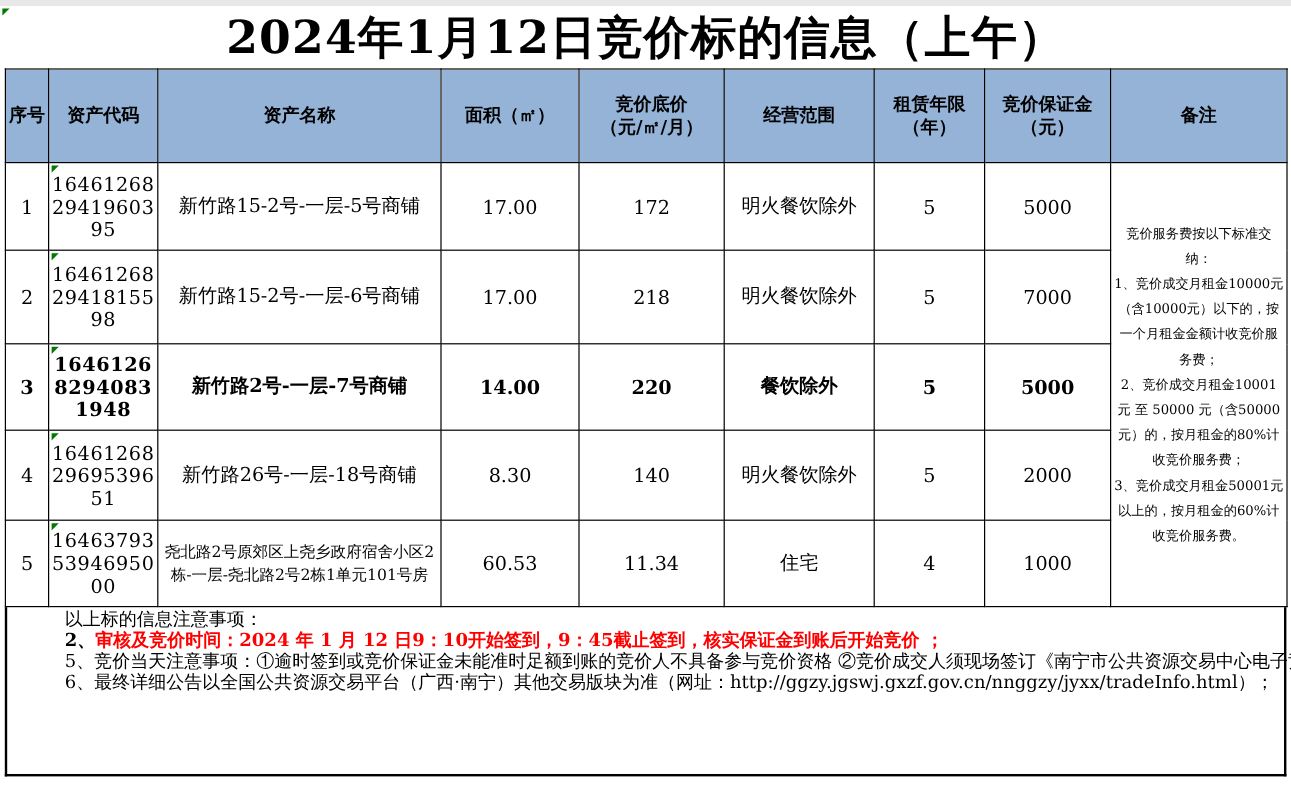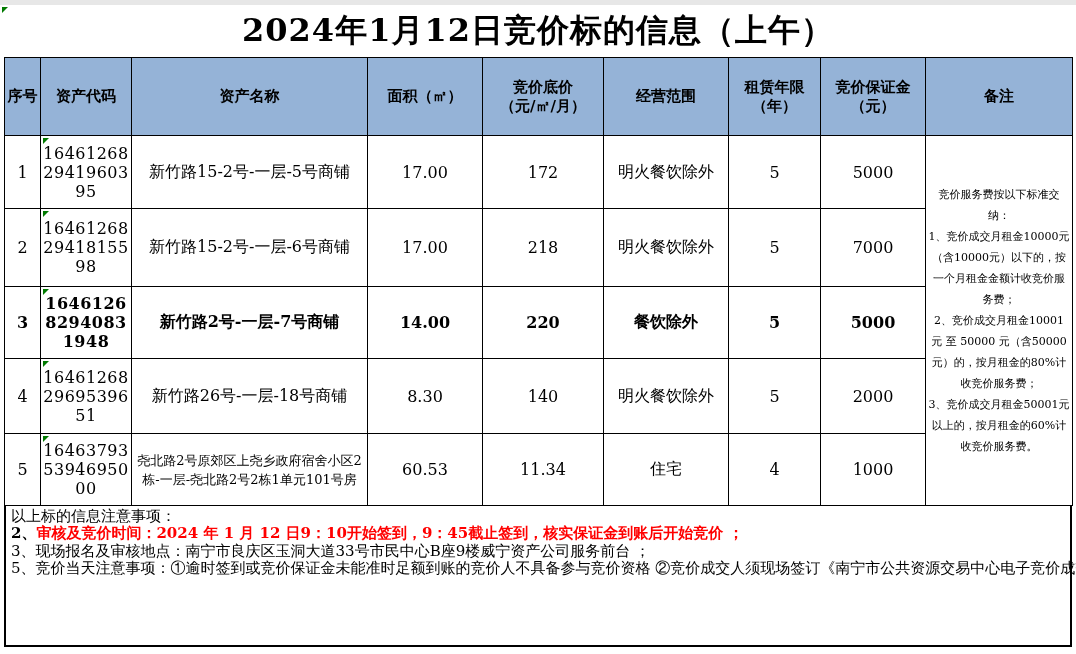--- a/index.html
+++ b/index.html
@@ -17,21 +17,21 @@
     width: 1076px; height: 5px;
     background: #e7e7e7;
   }
   .title-row {
     position: relative;
     margin-top: 5px;
     height: 52px;
     display: flex; align-items: center; justify-content: center;
   }
   .title-text {
-    font-size: 32px; font-weight: bold;
+    font-size: 38px; font-weight: bold;
     letter-spacing: 1px;
   }
   .corner-marker {
     position: absolute; top: 2px; left: 2px;
     width: 0; height: 0;
     border-top: 6px solid #007A00;
     border-right: 6px solid transparent;
   }
   table.bid-table {
     border-collapse: collapse;
@@ -87,21 +87,21 @@
   .notes-box {
     margin-left: 4px;
     width: 1068px;
     height: 141px;
     border: 2px solid #000;
     border-top: none;
     padding: 2px 5px;
     font-size: 15px;
     line-height: 17.4px;
   }
-  .note-line { white-space: nowrap; }
+  .note-line { white-space: nowrap; margin-left: 43px; }
   .note-line .np { font-weight: normal; }
   .note-line.em .np { font-weight: bold; }
   .note-line.em .nt { color: #FF0000; font-weight: bold; }
 </style>
 </head>
 <body>
 
 <div class="top-strip"></div>
 
 <div class="title-row">
@@ -189,15 +189,15 @@
     <td>住宅</td>
     <td>4</td>
     <td>1000</td>
   </tr>
 </tbody>
   </table>
 
 <div class="notes-box">
   <div class="note-line">以上标的信息注意事项：</div>
   <div class="note-line em"><span class="np">2、</span><span class="nt">审核及竞价时间：2024 年 1 月 12 日9：10开始签到，9：45截止签到，核实保证金到账后开始竞价 ；</span></div>
-  <div class="note-line"><span class="np">3、</span><span class="nt">现场报名及审核地点：南宁市良庆区玉洞大道33号市民中心B座9楼威宁资产公司服务前台 ；</span></div>
   <div class="note-line"><span class="np">5、</span><span class="nt">竞价当天注意事项：①逾时签到或竞价保证金未能准时足额到账的竞价人不具备参与竞价资格 ②竞价成交人须现场签订《南宁市公共资源交易中心电子竞价成交确认单》</span></div>
+  <div class="note-line"><span class="np">6、</span><span class="nt">最终详细公告以全国公共资源交易平台（广西·南宁）其他交易版块为准（网址：http://ggzy.jgswj.gxzf.gov.cn/nnggzy/jyxx/tradeInfo.html）；</span></div>
 </div>
 
 </body></html>

